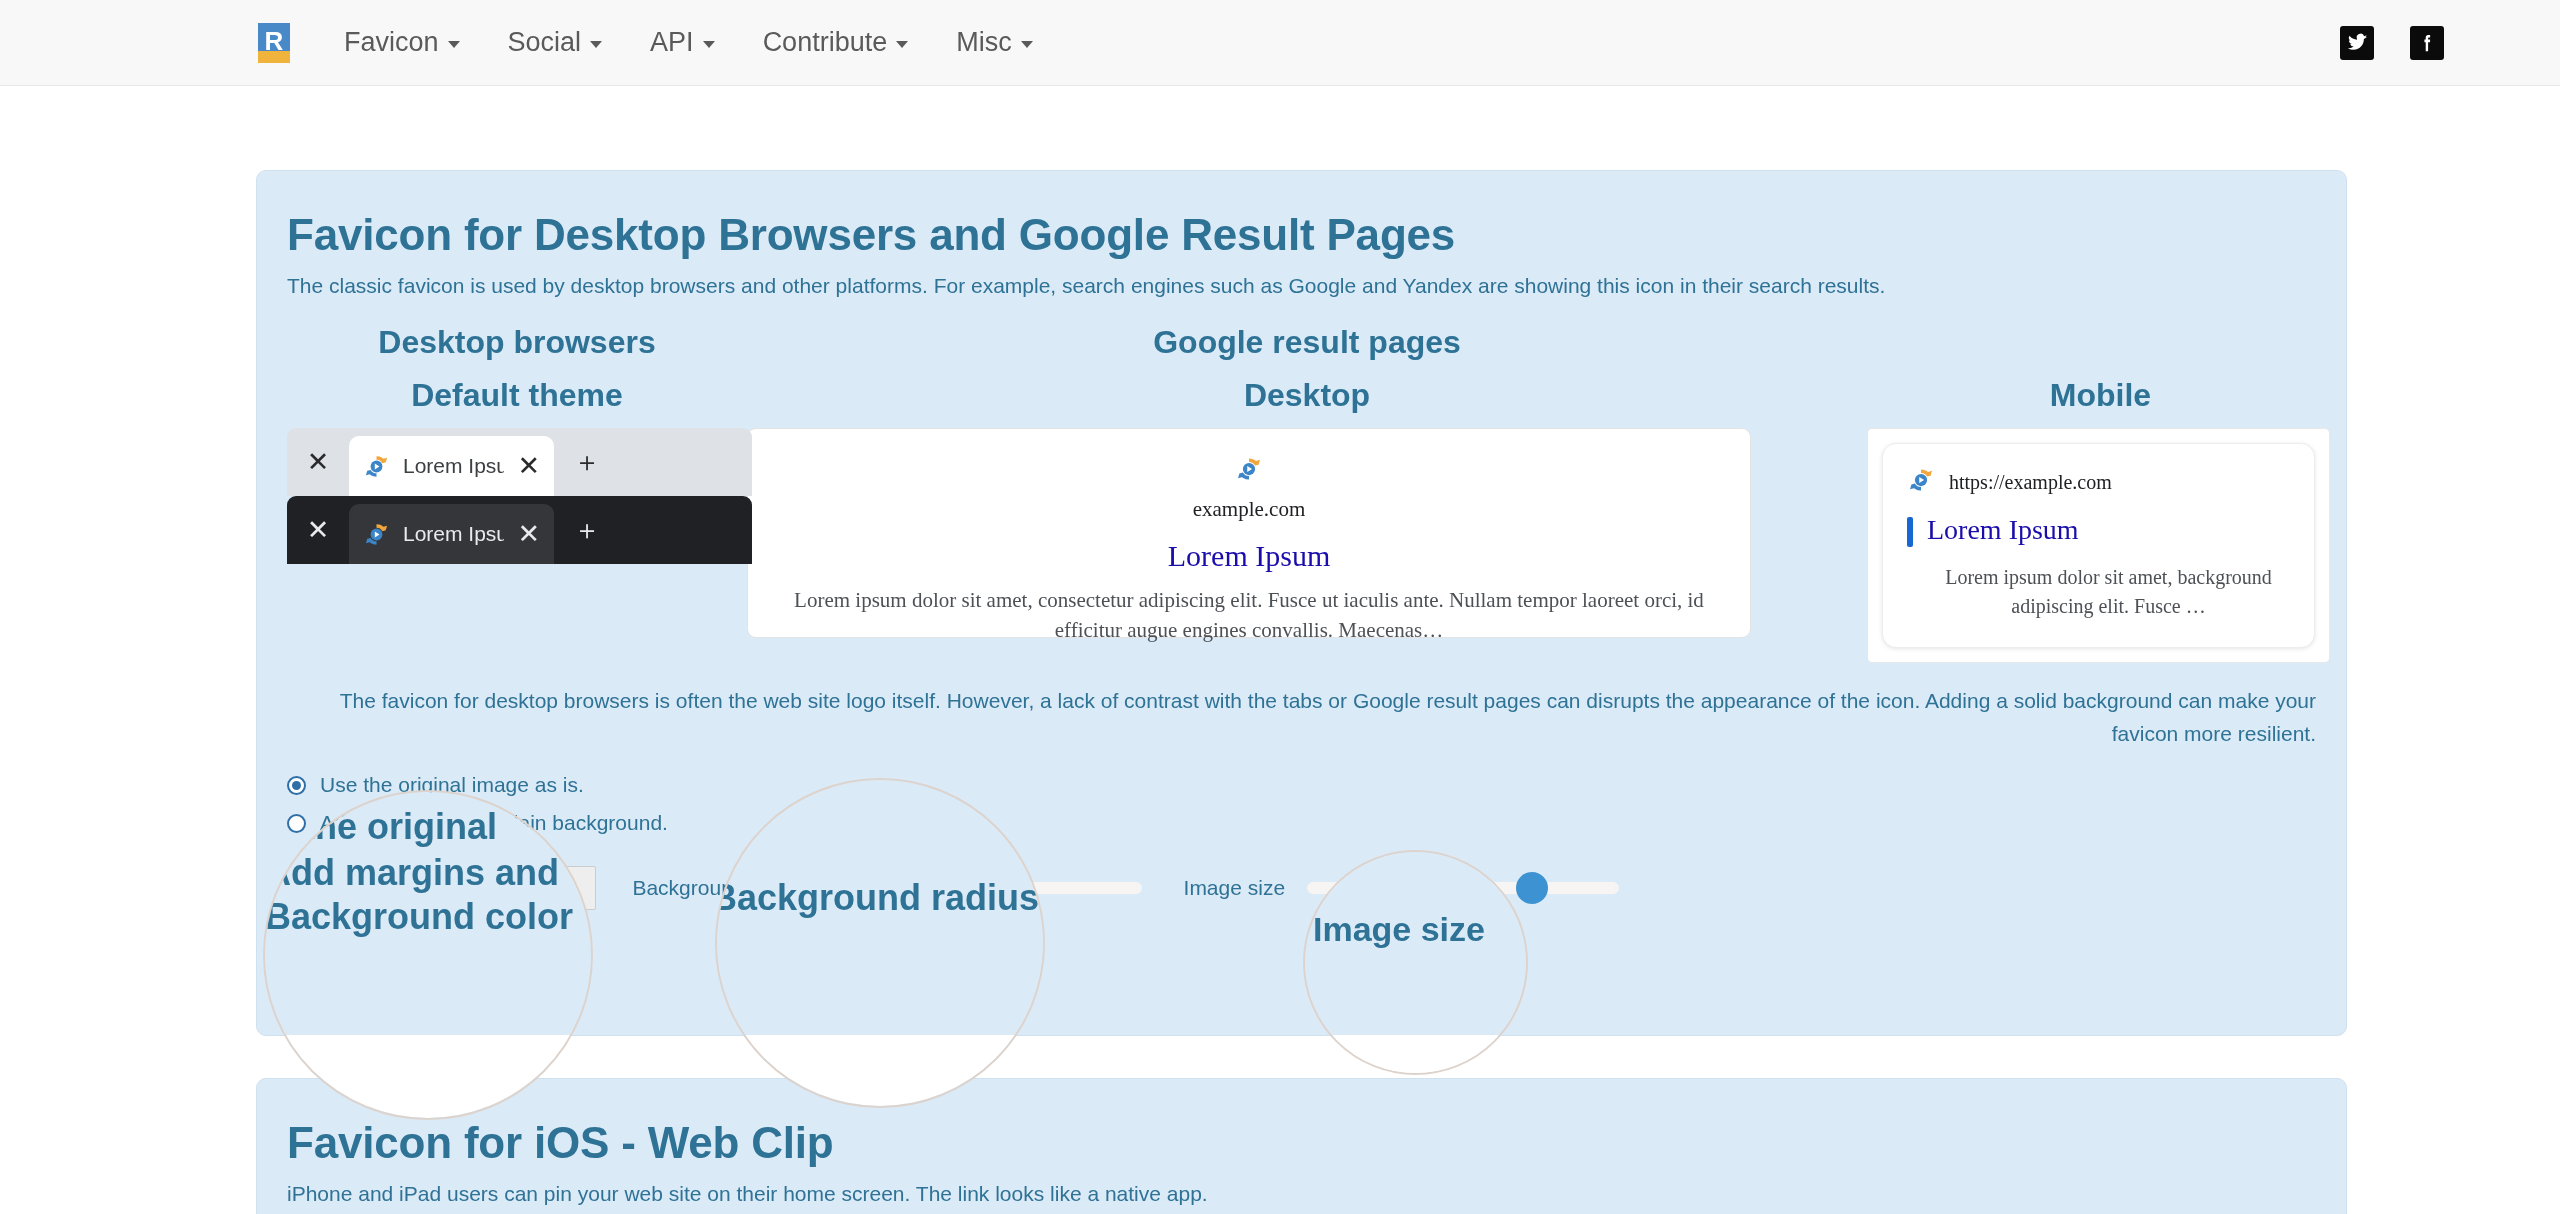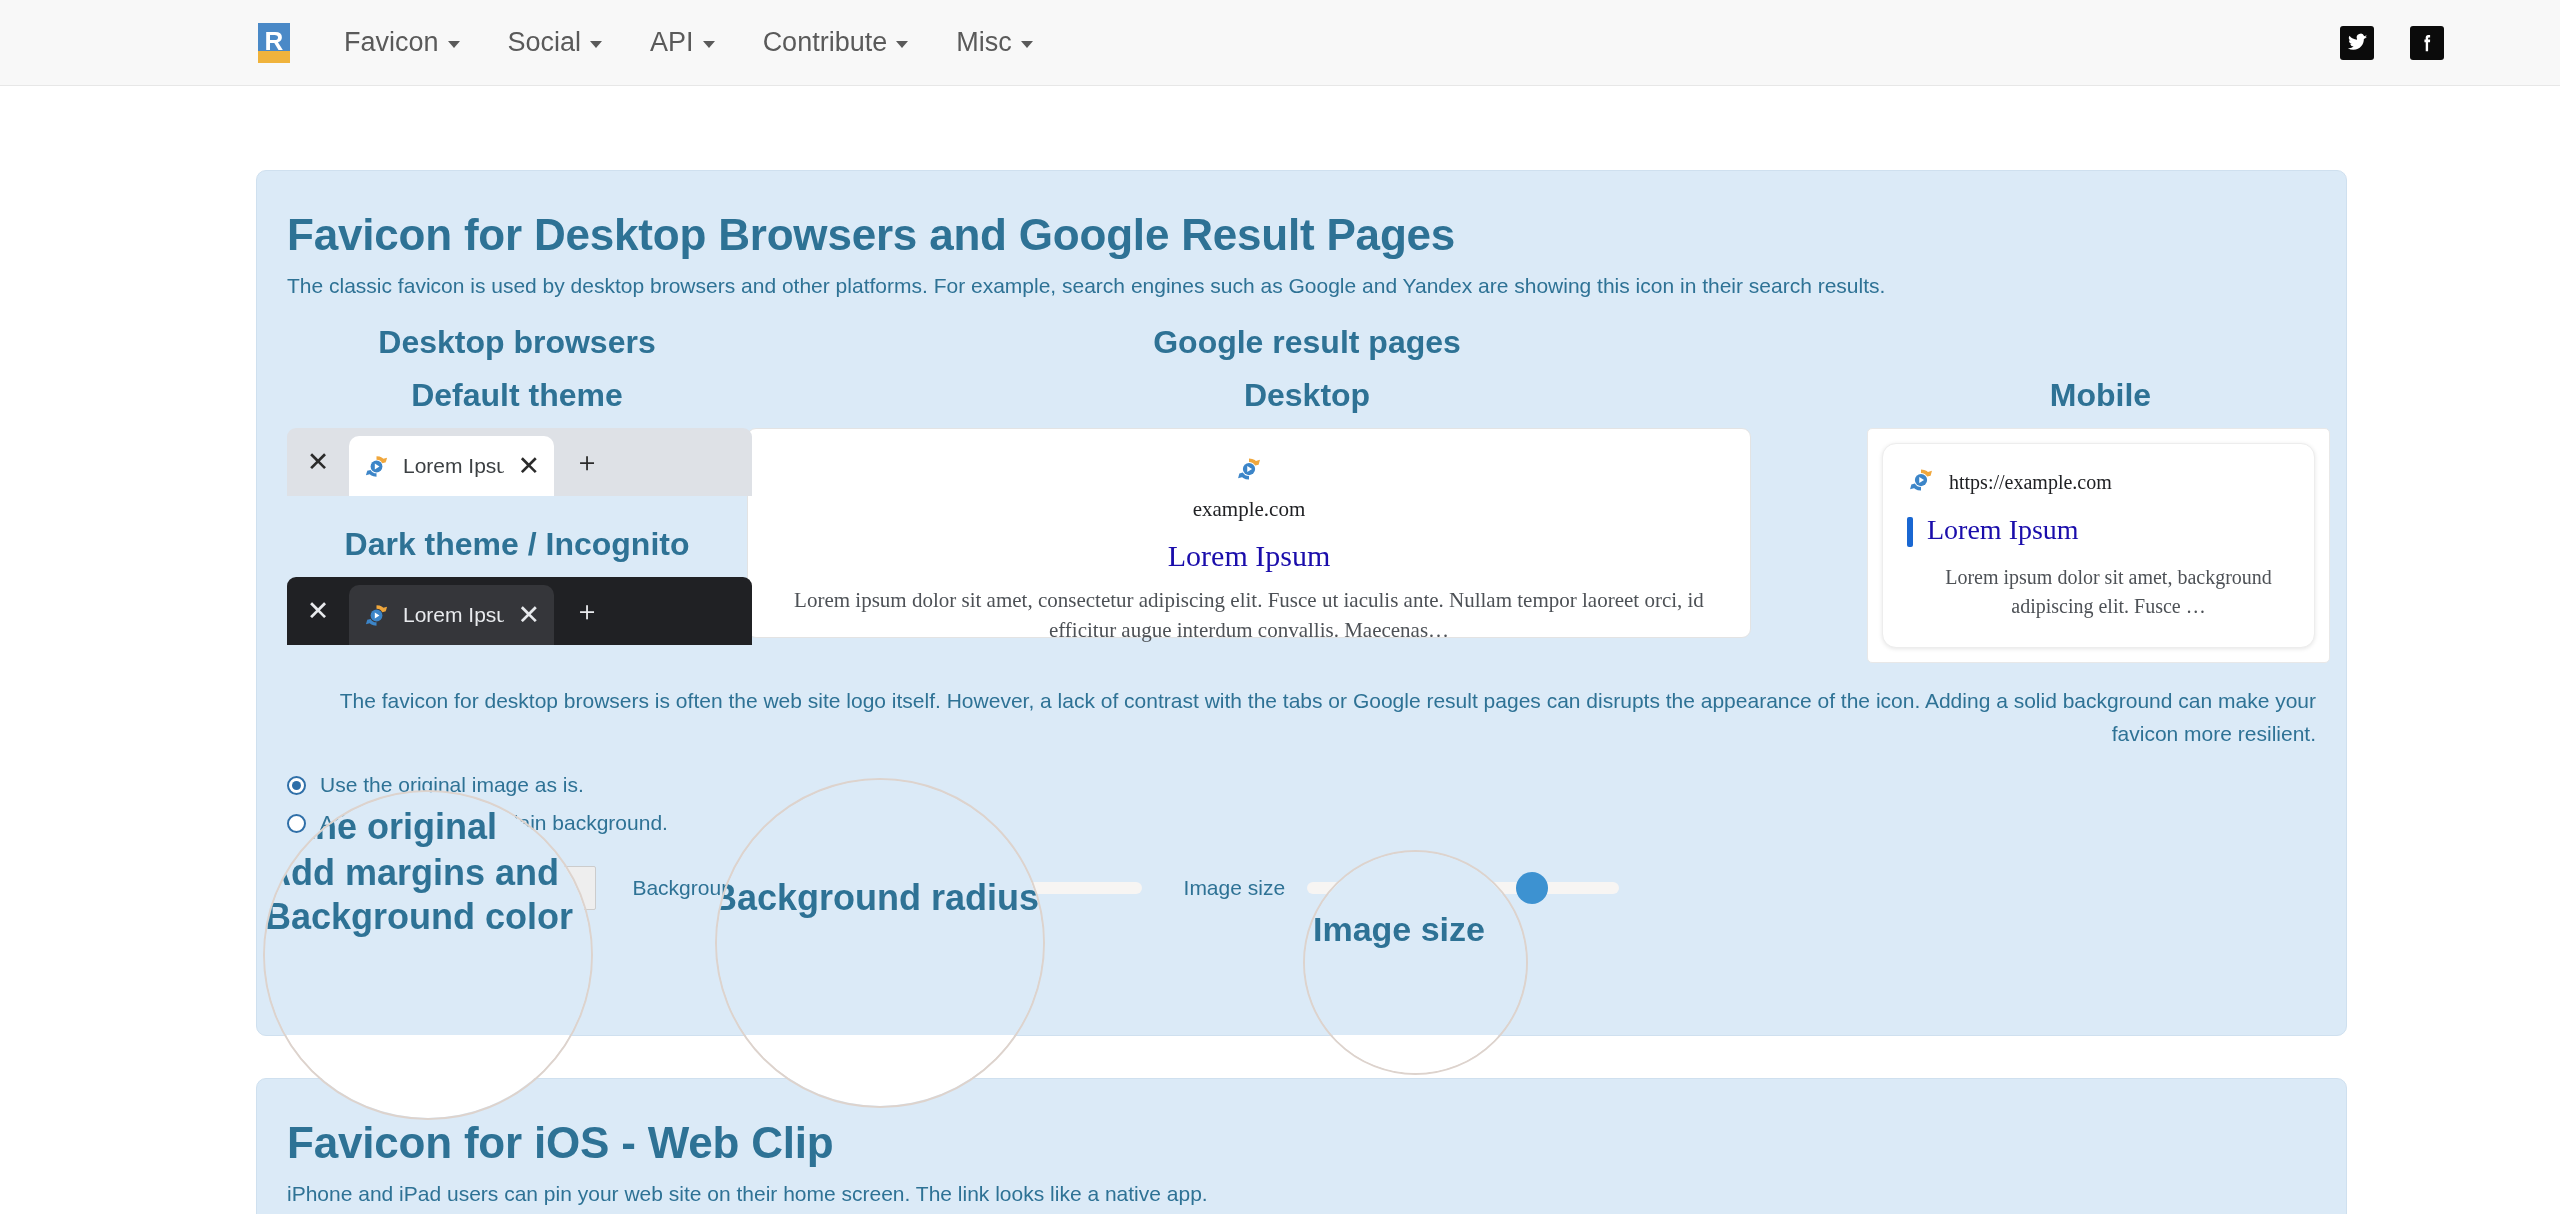--- a/index.html
+++ b/index.html
@@ -225,21 +225,20 @@
             </svg>
           </span>
           <span class="tab-title">Lorem Ipsum</span>
           <span class="glyph dk">✕</span>
         </div>
         <div class="tab-plus">
           <span class="glyph dk">＋</span>
         </div>
       </div>
 
-      <div class="h3" style="margin-top:30px">Dark theme / Incognito</div>
 
       <div class="tabstrip dark">
         <div class="tab-x-left">
           <span class="glyph lt">✕</span>
         </div>
         <div class="tab dark">
           <span class="fav">
             <svg width="27" height="27" viewBox="0 0 32 32">
               <path d="M16 4a12 12 0 0 1 11 7l-4 1a8 8 0 0 0-7-4z" fill="#f0a73c"></path>
               <path d="M27 11l1.5-5.5L23 7z" fill="#f0a73c"></path>
@@ -269,21 +268,21 @@
               <path d="M27 11l1.5-5.5L23 7z" fill="#f0a73c"></path>
               <path d="M16 28A12 12 0 0 1 5 21l4-1a8 8 0 0 0 7 4z" fill="#3c85c8"></path>
               <path d="M5 21l-1.5 5.5L9 25z" fill="#3c85c8"></path>
               <circle cx="16" cy="16" r="7" fill="#3c85c8"></circle>
               <path d="M14 12.5l5.5 3.5-5.5 3.5z" fill="#ffffff"></path>
             </svg>
           </span>
           <span class="g-site-name">example.com</span>
         </div>
         <div class="g-title">Lorem Ipsum</div>
-        <div class="g-desc">Lorem ipsum dolor sit amet, consectetur adipiscing elit. Fusce ut iaculis ante. Nullam tempor laoreet orci, id efficitur augue interdum convallis. Maecenas…</div>
+        <div class="g-desc">Lorem ipsum dolor sit amet, consectetur adipiscing elit. Fusce ut iaculis ante. Nullam tempor laoreet orci, id efficitur augue engines convallis. Maecenas…</div>
       </div>
     </div>
 
     <div class="col-mobile">
       <div class="h2" style="visibility:hidden">&nbsp;</div>
       <div class="h3">Mobile</div>
       <div class="m-outer">
         <div class="m-inner">
           <div class="m-site">
             <span>

